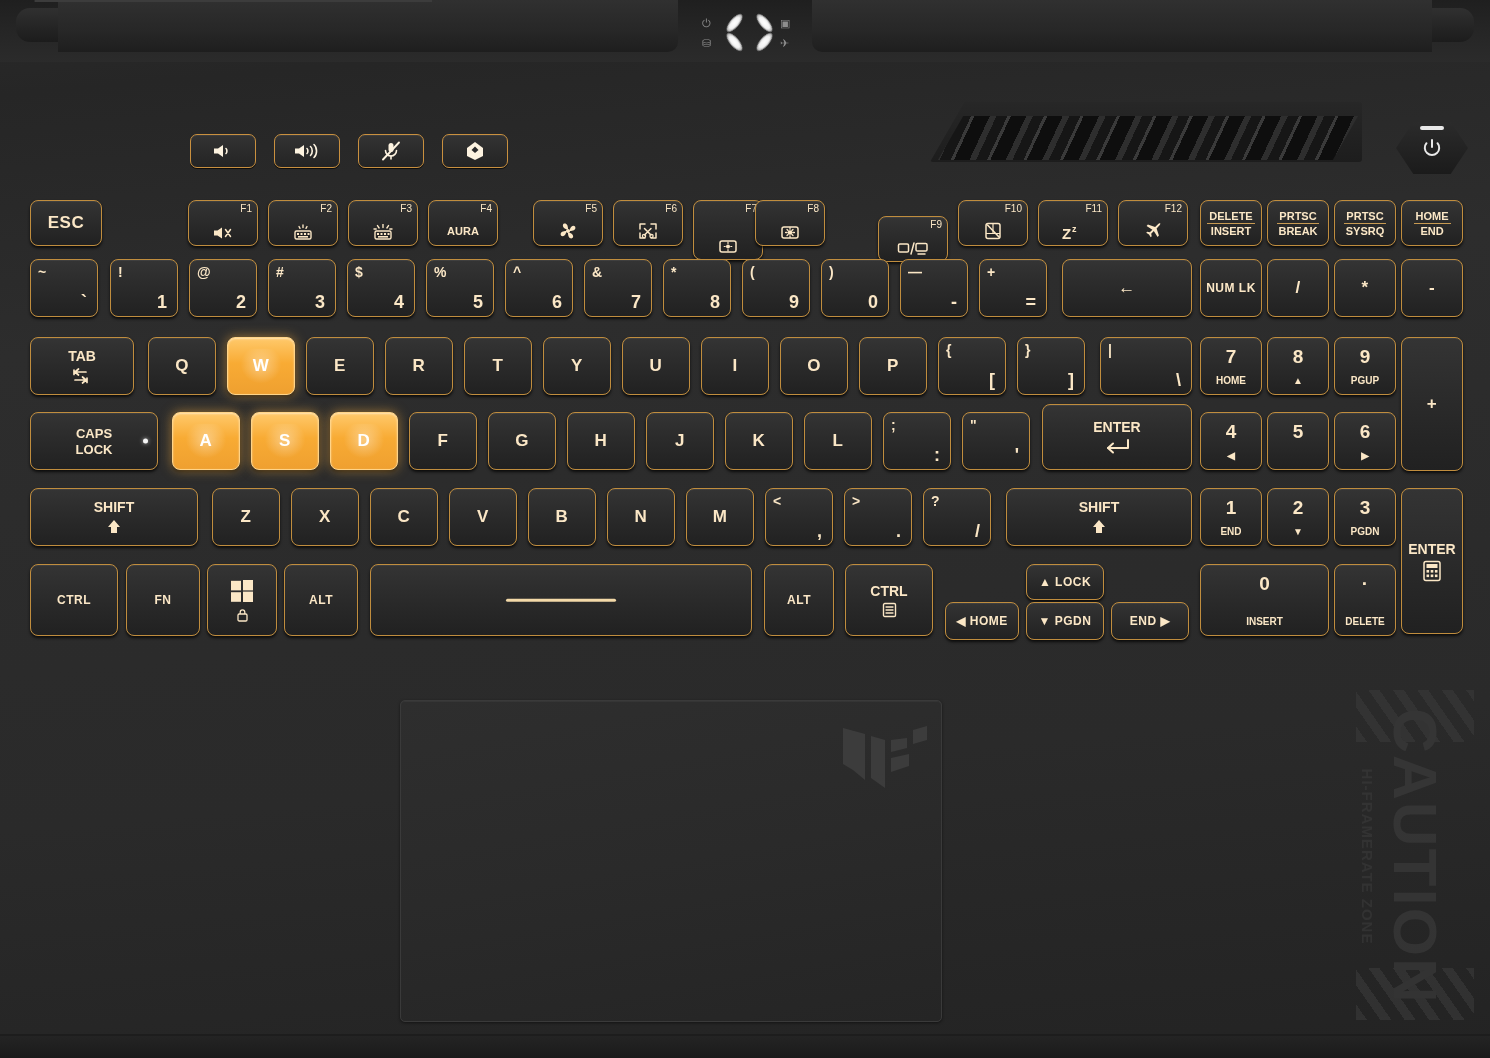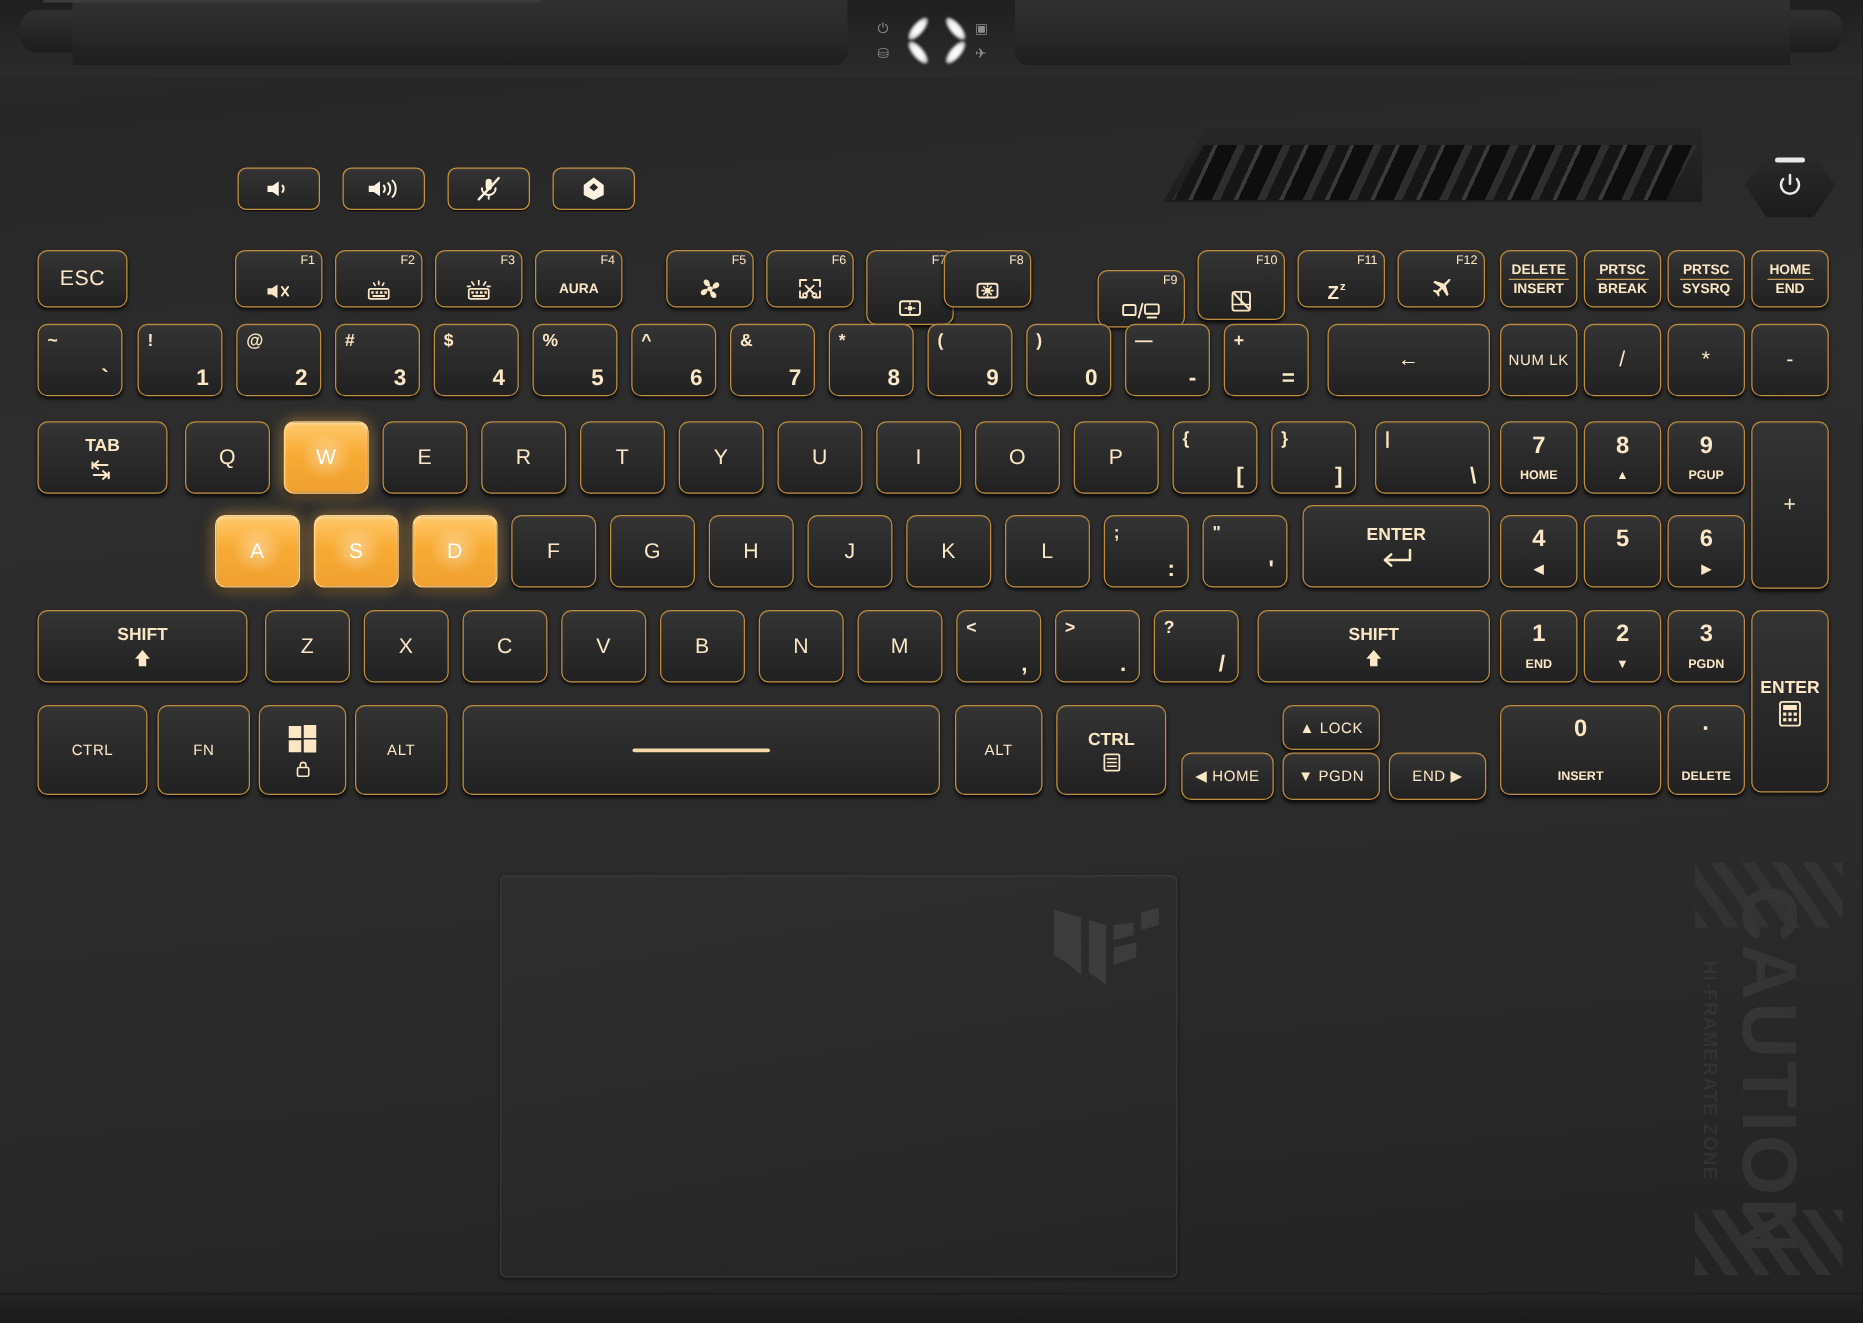--- a/index.html
+++ b/index.html
@@ -129,21 +129,21 @@
   .key.lit::after {
     content:""; position:absolute; left:50%; top:50%;
     width:62%; height:62%; transform:translate(-50%,-50%);
     border-radius:6px;
     background: radial-gradient(ellipse at 50% 45%, rgba(255,255,255,.38) 0%, rgba(255,255,255,0) 70%);
   }
 
   .kl {                      
     position:absolute; inset:0;
     display:flex; align-items:center; justify-content:center;
-    font-weight:normal; letter-spacing:.5px;
+    font-weight:bold; letter-spacing:.5px;
   }
   .kl-main { font-size:17px; }
   .kl-sm   { font-size:12px; }
 
   
   .kl-up {
     position:absolute; left:7px; top:4px; font-size:14px; font-weight:bold;
   }
   .kl-low {
     position:absolute; right:10px; bottom:3px; font-size:18px; font-weight:bold;
@@ -394,21 +394,21 @@
         <div class="kl-fn">F9</div>
                 <div class="kl-icon">
           <svg width="32" height="16" viewBox="0 0 32 16" fill="none">
             <rect x="1.5" y="3" width="10" height="8" rx="1.3" stroke="#fbe7c6" stroke-width="1.5" fill="none"></rect>
             <path d="M14 13 17 2" stroke="#fbe7c6" stroke-width="1.5" stroke-linecap="round"></path>
             <rect x="19" y="2.5" width="11" height="7.5" rx="1.3" stroke="#fbe7c6" stroke-width="1.5" fill="none"></rect>
             <path d="M21 13h7" stroke="#fbe7c6" stroke-width="1.5" stroke-linecap="round"></path>
           </svg>
         </div>
       </div>
-      <div class="key" style="left: 958px; top: 200px; width: 70px; height: 56px;">
+      <div class="key" style="left: 958px; top: 200px; width: 70px; height: 46px;">
         <div class="kl-fn">F10</div>
                 <div class="kl-icon">
           <svg width="20" height="20" viewBox="0 0 20 20" fill="none">
             <rect x="3" y="2.5" width="14" height="15" rx="2" stroke="#fbe7c6" stroke-width="1.5" fill="none"></rect>
             <path d="M3 12.5h14" stroke="#fbe7c6" stroke-width="1.2"></path>
             <path d="M10 2.5v10" stroke="#fbe7c6" stroke-width="1.2"></path>
             <path d="M4.5 4 16 16" stroke="#fbe7c6" stroke-width="1.6" stroke-linecap="round"></path>
           </svg>
         </div>
       </div>
@@ -580,20 +580,27 @@
       <div class="key" style="left: 1267px; top: 337px; width: 62px; height: 58px;">
         <div class="kl-num-big">8</div>
                 <div class="kl-num-sub">▲</div>
       </div>
       <div class="key" style="left: 1334px; top: 337px; width: 62px; height: 58px;">
         <div class="kl-num-big">9</div>
                 <div class="kl-num-sub">PGUP</div>
       </div>
       <div class="key" style="left: 1401px; top: 337px; width: 62px; height: 134px;">
         <div class="kl kl-main">+</div>
+      </div>
+      <div class="key" style="left: 30px; top: 412px; width: 128px; height: 58px;">
+        <div class="kl-stack">
+                  <span class="l1" style="font-size:13px">CAPS</span>
+                  <span class="l2" style="font-size:13px">LOCK</span>
+                </div>
+                <div class="caps-led"></div>
       </div>
       <div class="key lit" style="left: 172px; top: 412px; width: 68px; height: 58px;">
         <div class="kl kl-main">A</div>
       </div>
       <div class="key lit" style="left: 251px; top: 412px; width: 68px; height: 58px;">
         <div class="kl kl-main">S</div>
       </div>
       <div class="key lit" style="left: 330px; top: 412px; width: 68px; height: 58px;">
         <div class="kl kl-main">D</div>
       </div>

